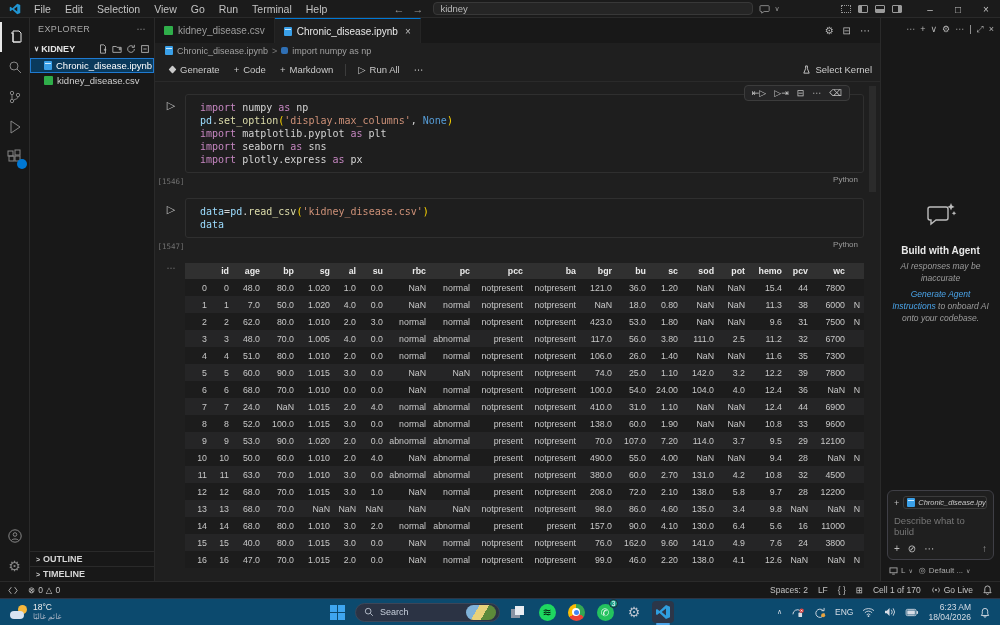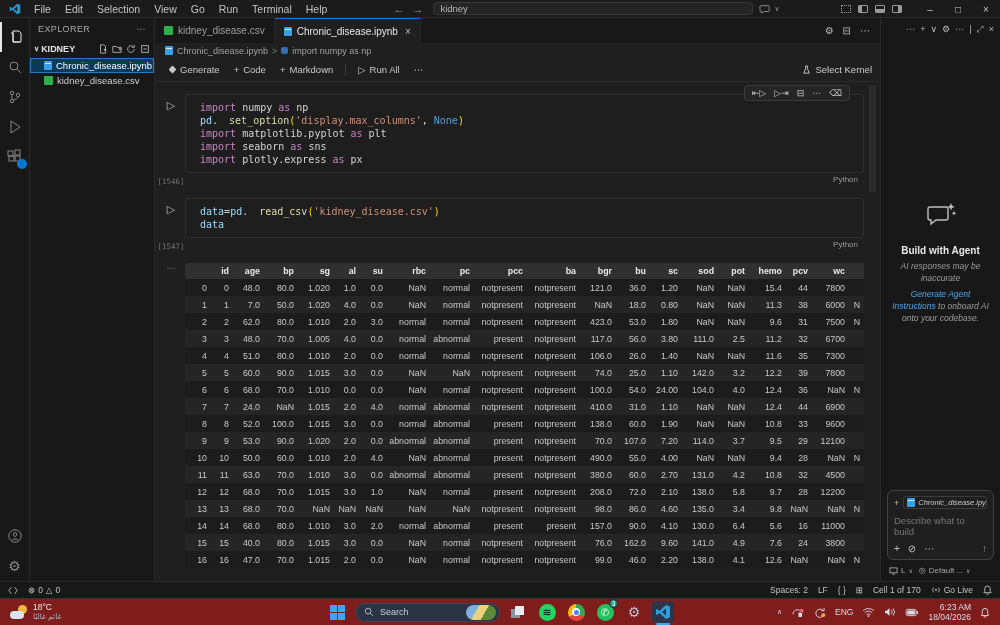--- a/index.html
+++ b/index.html
@@ -82,21 +82,21 @@
   .nb-scrollbar { position:absolute; right:4px; top:4px; width:7px; height:106px; background:#3f3f3f66; }
   .cell { display:flex; margin:0 16px 0 2px; position:relative; }
   .cell-gutter { width:28px; display:flex; flex-direction:column; align-items:center; flex:none; }
   .run-btn { color:#c5c5c5; font-size:11px; line-height:14px; margin-top:4px; }
   .exec { margin-top:auto; font-size:7.5px; color:#727272; font-family:"DejaVu Sans Mono", monospace; }
   .code-block { flex:1; background:#1e1e1e; border:1px solid #2f2f2f; border-radius:3px;
     padding:6px 0 6px 14px; font-family:"DejaVu Sans Mono", monospace; font-size:10px; line-height:13px; }
   .cell-footer { height:13px; display:flex; justify-content:flex-end; padding-right:6px;
     font-size:8px; color:#9a9a9a; align-items:center; }
   .tok-kw { color:#c586c0; } .tok-pl { color:#d4d4d4; } .tok-var { color:#9cdcfe; }
-  .tok-fn { color:#dcdcaa;margin-left:11px; } .tok-str { color:#ce9178; } .tok-const { color:#569cd6; }
+  .tok-fn { color:#dcdcaa; } .tok-str { color:#ce9178; } .tok-const { color:#569cd6; }
   .tok-br { color:#ffd700; }
   .cell-toolbar { position:absolute; right:14px; top:-9px; background:#252526; border:1px solid #3c3c3c;
     border-radius:4px; display:flex; gap:8px; padding:2px 7px; color:#c5c5c5; font-size:9px; align-items:center; }
 
   .output-row { display:flex; margin:12px 16px 0 2px; }
   .out-gutter { width:28px; flex:none; color:#8a8a8a; font-size:9px; text-align:center; }
   .df-table { border-collapse:collapse; table-layout:fixed; width:680px;
     font-size:8.8px; color:#c8c8c8; }
   .df-table th { background:#303030; color:#eaeaea; font-weight:bold; text-align:right;
     padding:2px 5px 2px 0; height:16px; }
@@ -124,21 +124,21 @@
   .rp-send { margin-left:auto; color:#9a9a9a; }
   .rp-footer { display:flex; align-items:center; gap:6px; padding:2px 8px 6px; color:#a8a8a8; font-size:8px; }
 
   
   .statusbar { height:17px; background:#181818; border-top:1px solid #2a2a2a; display:flex;
     align-items:center; font-size:8.5px; color:#c3c3c3; padding:0 8px; gap:10px; }
   .sb-item { display:flex; align-items:center; gap:3px; }
   .sb-right { margin-left:auto; display:flex; gap:10px; align-items:center; }
 
   
-  .taskbar { height:27px; background:#7f1d1d; display:flex; align-items:center; position:relative;
+  .taskbar { height:27px; background:#0c4a6e; display:flex; align-items:center; position:relative;
     border-top:1px solid #2d3545; }
   .weather { display:flex; align-items:center; gap:5px; padding-left:10px; width:150px; }
   .w-icon { position:relative; width:18px; height:14px; }
   .w-sun { position:absolute; left:8px; top:0; width:9px; height:9px; border-radius:50%; background:#f6b73c; }
   .w-cloud { position:absolute; left:0; bottom:0; width:14px; height:8px; border-radius:6px; background:#d8e4f2; }
   .w-text { display:flex; flex-direction:column; line-height:9px; }
   .w-temp { font-size:8.5px; color:#eee; }
   .w-desc { font-size:7.5px; color:#a9b4c4; }
   .tb-center { position:absolute; left:50%; transform:translateX(-50%); display:flex; align-items:center; gap:7px; }
   .tb-ic { width:22px; height:22px; display:flex; align-items:center; justify-content:center; border-radius:4px; position:relative; }
@@ -287,20 +287,30 @@
       <div id="file-list">
           <div class="file-item selected">
             <span class="ic-nb"></span>
             <span>Chronic_disease.ipynb</span>
           </div>
           <div class="file-item">
             <span class="ic-csv"></span>
             <span>kidney_disease.csv</span>
           </div>
         </div>
+      <div class="sb-bottom">
+        <div class="sb-collapsed">
+          <span style="font-size:7px;">&gt;</span>
+            <span>OUTLINE</span>
+        </div>
+        <div class="sb-collapsed">
+          <span style="font-size:7px;">&gt;</span>
+            <span>TIMELINE</span>
+        </div>
+      </div>
     </div>
 
     <div class="editor">
       <div class="tabbar">
         <div class="tab">
           <span class="ic-csv"></span>
           <span>kidney_disease.csv</span>
         </div>
         <div class="tab active">
           <span class="ic-nb"></span>

